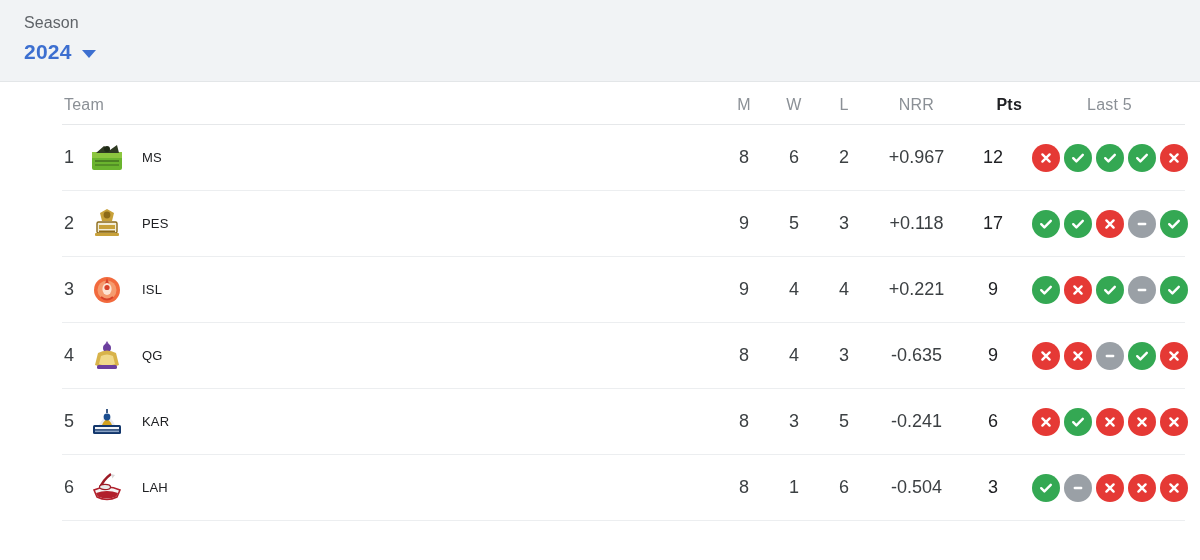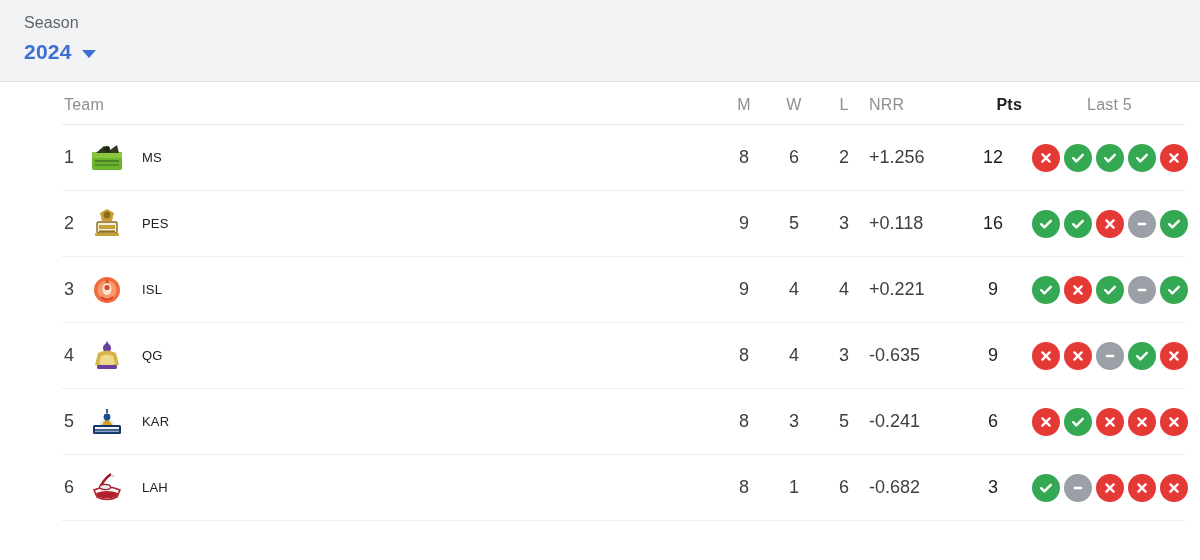--- a/index.html
+++ b/index.html
@@ -75,21 +75,21 @@
     width: 1123px;
   }
   .divider.head {
     background: #e6e8ea;
   }
 
   .c-team   { width: 655px; display: flex; align-items: center; }
   .c-m      { width: 50px;  text-align: center; }
   .c-w      { width: 50px;  text-align: center; }
   .c-l      { width: 50px;  text-align: center; }
-  .c-nrr    { width: 95px;  text-align: left; }
+  .c-nrr    { width: 95px;  text-align: center; }
   .c-pts    { width: 58px;  text-align: center; }
   .c-last5  { width: 175px; display: flex; align-items: center; justify-content: center; gap: 4px; text-align: right; }
 
   .th {
     font-size: 16px;
     color: #8b9096;
     letter-spacing: .2px;
   }
   .th.pts {
     color: #202124;
@@ -176,21 +176,21 @@
           <span class="logo">
             <svg width="34" height="34" viewBox="0 0 34 34">
               <use href="#sym-ms-logo"></use>
             </svg>
           </span>
           <span class="team-name">MS</span>
         </div>
         <div class="c-m stat">8</div>
         <div class="c-w stat">6</div>
         <div class="c-l stat">2</div>
-        <div class="c-nrr stat">+1.256</div>
+        <div class="c-nrr stat">+0.967</div>
         <div class="c-pts stat pts">12</div>
         <div class="c-last5">
           <div class="badge loss">
             <svg width="16" height="16" viewBox="0 0 16 16">
               <path d="M4.4 4.4 L11.6 11.6 M11.6 4.4 L4.4 11.6" stroke="#ffffff" stroke-width="2.4" stroke-linecap="round"></path>
             </svg>
           </div>
           <div class="badge win">
             <svg width="16" height="16" viewBox="0 0 16 16">
               <path d="M3.2 8.2 L6.4 11.4 L12.8 4.8" stroke="#ffffff" stroke-width="2.4" fill="none" stroke-linecap="round" stroke-linejoin="round"></path>
@@ -221,21 +221,21 @@
             <svg width="34" height="34" viewBox="0 0 34 34">
               <use href="#sym-pes-logo"></use>
             </svg>
           </span>
           <span class="team-name">PES</span>
         </div>
         <div class="c-m stat">9</div>
         <div class="c-w stat">5</div>
         <div class="c-l stat">3</div>
         <div class="c-nrr stat">+0.118</div>
-        <div class="c-pts stat pts">16</div>
+        <div class="c-pts stat pts">17</div>
         <div class="c-last5">
           <div class="badge win">
             <svg width="16" height="16" viewBox="0 0 16 16">
               <path d="M3.2 8.2 L6.4 11.4 L12.8 4.8" stroke="#ffffff" stroke-width="2.4" fill="none" stroke-linecap="round" stroke-linejoin="round"></path>
             </svg>
           </div>
           <div class="badge win">
             <svg width="16" height="16" viewBox="0 0 16 16">
               <path d="M3.2 8.2 L6.4 11.4 L12.8 4.8" stroke="#ffffff" stroke-width="2.4" fill="none" stroke-linecap="round" stroke-linejoin="round"></path>
             </svg>
@@ -396,21 +396,21 @@
           <span class="logo">
             <svg width="34" height="34" viewBox="0 0 34 34">
               <use href="#sym-lah-logo"></use>
             </svg>
           </span>
           <span class="team-name">LAH</span>
         </div>
         <div class="c-m stat">8</div>
         <div class="c-w stat">1</div>
         <div class="c-l stat">6</div>
-        <div class="c-nrr stat">-0.682</div>
+        <div class="c-nrr stat">-0.504</div>
         <div class="c-pts stat pts">3</div>
         <div class="c-last5">
           <div class="badge win">
             <svg width="16" height="16" viewBox="0 0 16 16">
               <path d="M3.2 8.2 L6.4 11.4 L12.8 4.8" stroke="#ffffff" stroke-width="2.4" fill="none" stroke-linecap="round" stroke-linejoin="round"></path>
             </svg>
           </div>
           <div class="badge nr">
             <svg width="16" height="16" viewBox="0 0 16 16">
               <rect x="3.6" y="6.8" width="8.8" height="2.4" rx="1.2" fill="#ffffff"></rect>

